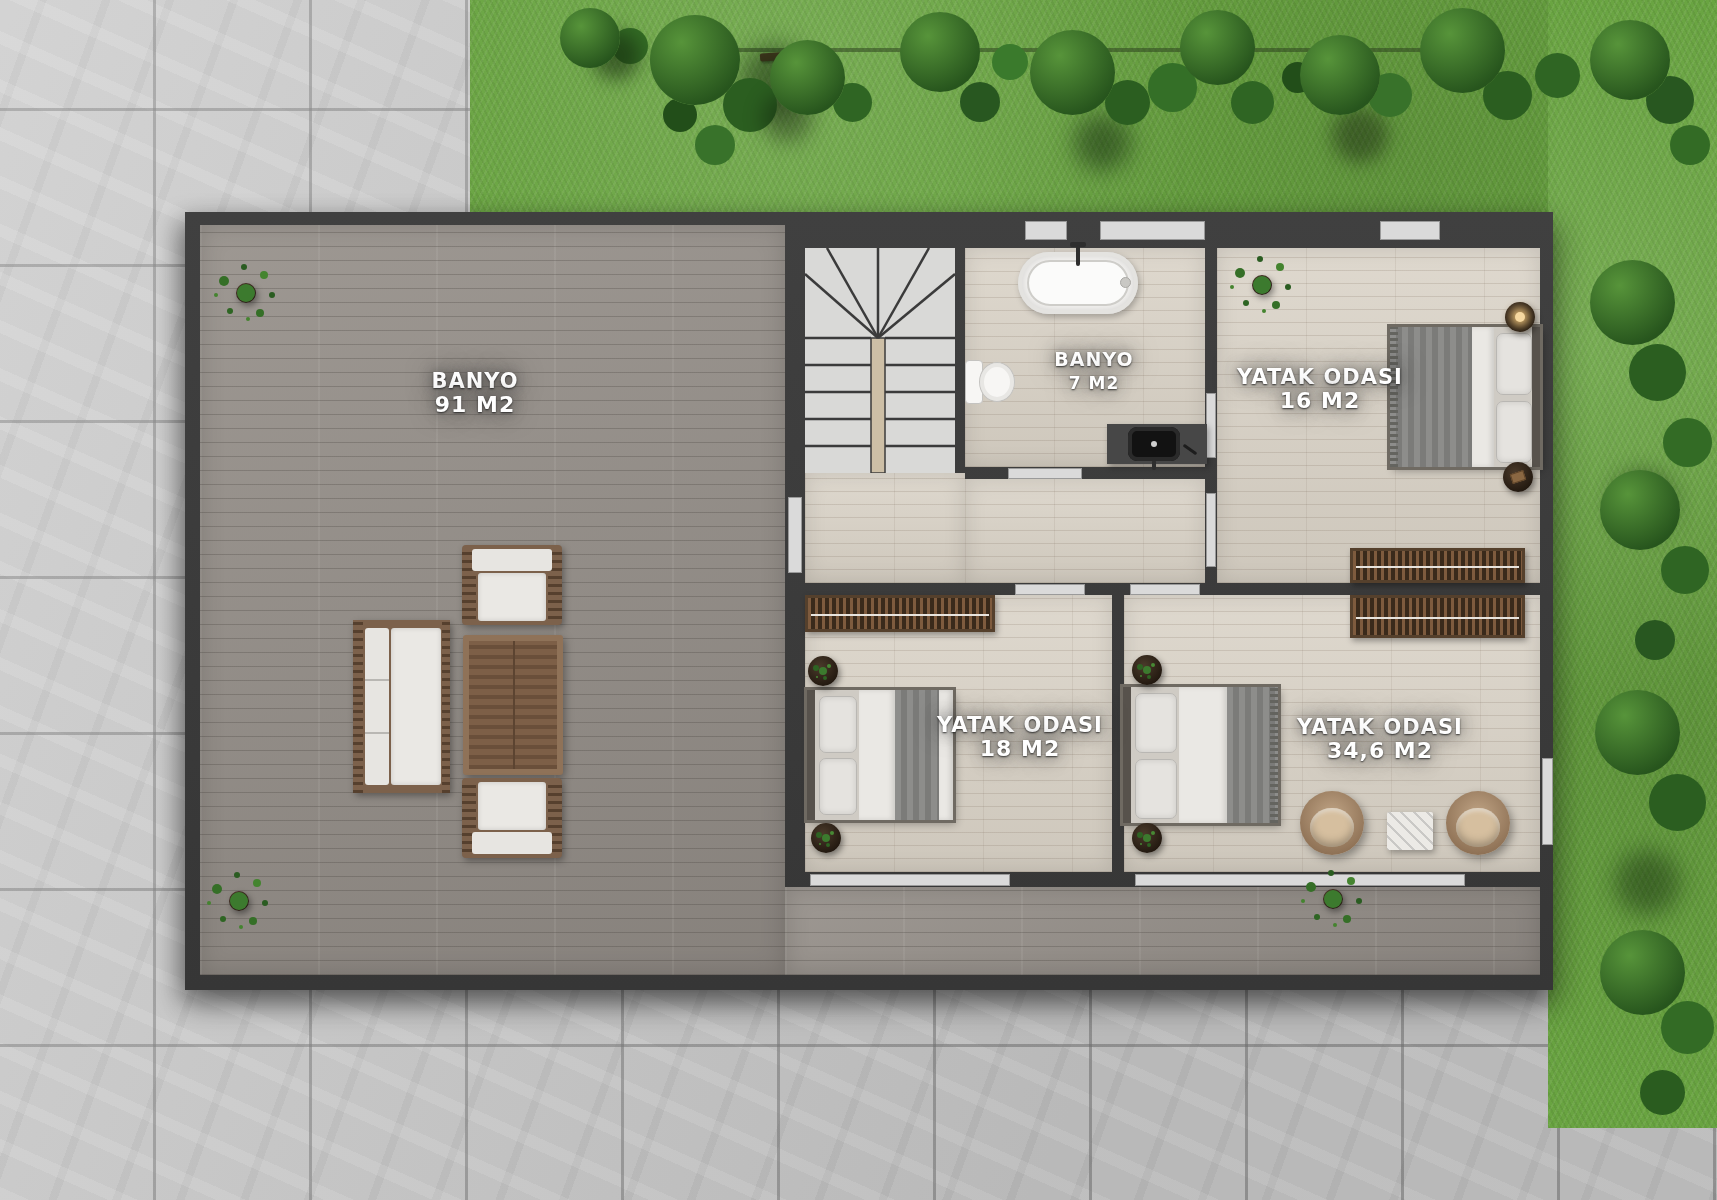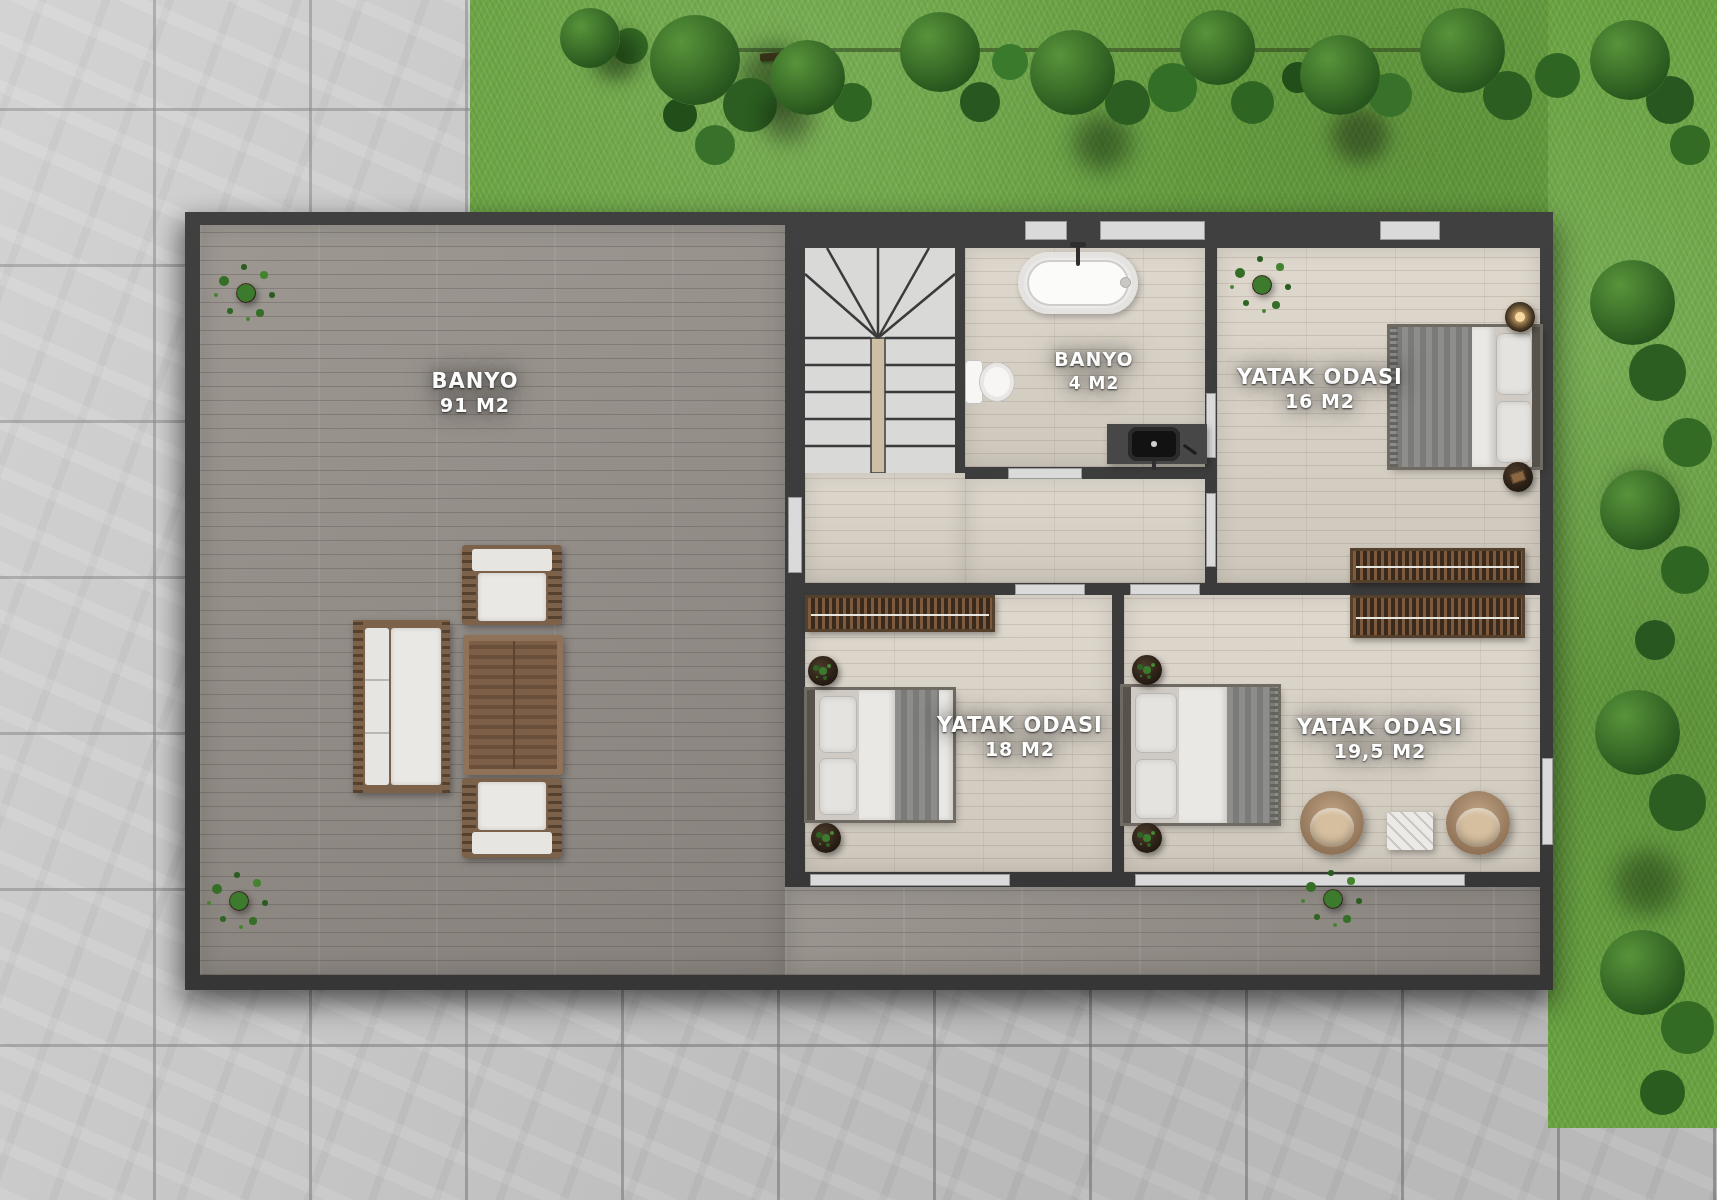--- a/index.html
+++ b/index.html
@@ -100,21 +100,21 @@
   
   .mplant{width:36px;height:36px;}
   .mplant .pot{position:absolute;left:8px;top:8px;width:20px;height:20px;border-radius:50%;background:radial-gradient(circle at 40% 35%, #5a4130, #241912 80%);box-shadow:2px 3px 6px rgba(0,0,0,.4);}
   .mplant .leaves{position:absolute;left:9px;top:9px;width:18px;height:18px;border-radius:50%;background:#3c7a2e;
     box-shadow:-22px -12px 0 -4px #356f27,-2px -26px 0 -6px #2a5c21,18px -18px 0 -5px #44842f,26px 2px 0 -6px #2a5c21,14px 20px 0 -5px #356f27,-16px 18px 0 -6px #2e6523,-30px 2px 0 -7px #44842f,2px 26px 0 -7px #44842f;}
 
   
   .room-label{transform:translate(-50%,-50%);text-align:center;color:#fff;white-space:nowrap;
     text-shadow:0 1px 2px rgba(35,35,35,.9), 0 0 14px rgba(55,55,55,.75), 0 0 26px rgba(55,55,55,.5);}
   .rl-name{font-size:21px;font-weight:bold;letter-spacing:1px;line-height:25px;}
-  .rl-area{font-size:19px;font-weight:bold;letter-spacing:1px;line-height:22px;}
+  .rl-area{font-size:22px;font-weight:bold;letter-spacing:1px;line-height:22px;}
 </style>
 </head>
 <body>
 
 <div class="canvas">
 
   <div class="abs tiles"></div>
   <div class="abs grass grass-top"></div>
   <div class="abs grass grass-right"></div>
   <div class="abs fence"></div>
@@ -286,28 +286,28 @@
   <div class="abs tree t11"></div>
   <div class="abs tree t12"></div>
   <div class="abs tree t13"></div>
 
   <div class="abs room-label" style="left:475px;top:392px">
     <div class="rl-name">BANYO</div>
     <div class="rl-area">91 M2</div>
   </div>
   <div class="abs room-label" style="left:1094px;top:370px">
     <div class="rl-name" style="font-size:19px">BANYO</div>
-    <div class="rl-area" style="font-size:17px">4 M2</div>
+    <div class="rl-area" style="font-size:17px">7 M2</div>
   </div>
   <div class="abs room-label" style="left:1320px;top:388px">
     <div class="rl-name">YATAK ODASI</div>
     <div class="rl-area">16 M2</div>
   </div>
   <div class="abs room-label" style="left:1020px;top:736px">
     <div class="rl-name">YATAK ODASI</div>
     <div class="rl-area">18 M2</div>
   </div>
   <div class="abs room-label" style="left:1380px;top:738px">
     <div class="rl-name">YATAK ODASI</div>
-    <div class="rl-area">19,5 M2</div>
+    <div class="rl-area">34,6 M2</div>
   </div>
 
 </div>
 
 </body></html>

